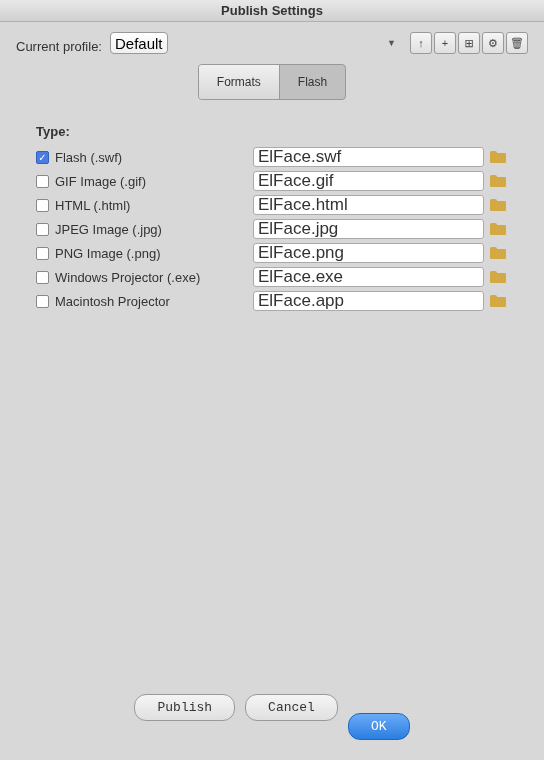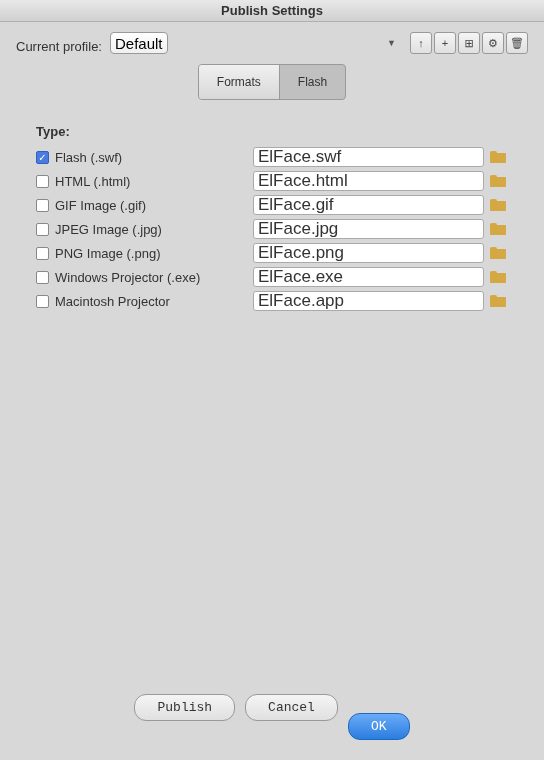--- a/index.html
+++ b/index.html
@@ -322,36 +322,36 @@
           <div class="file-input-wrap">
             <input type="text" class="file-input" value="ElFace.swf" style="">
             <div class="file-browse-btn">
               <div class="folder-icon"></div>
             </div>
           </div>
         </div>
         <div class="file-row">
           <div class="file-row-type">
             <div class="checkbox"></div>
+            <span class="type-label">GIF Image (.gif)</span>
+          </div>
+          <div class="file-input-wrap">
+            <input type="text" class="file-input" value="ElFace.gif" style="">
+            <div class="file-browse-btn">
+              <div class="folder-icon"></div>
+            </div>
+          </div>
+        </div>
+        <div class="file-row">
+          <div class="file-row-type">
+            <div class="checkbox"></div>
             <span class="type-label">HTML (.html)</span>
           </div>
           <div class="file-input-wrap">
             <input type="text" class="file-input" value="ElFace.html" style="">
-            <div class="file-browse-btn">
-              <div class="folder-icon"></div>
-            </div>
-          </div>
-        </div>
-        <div class="file-row">
-          <div class="file-row-type">
-            <div class="checkbox"></div>
-            <span class="type-label">GIF Image (.gif)</span>
-          </div>
-          <div class="file-input-wrap">
-            <input type="text" class="file-input" value="ElFace.gif" style="">
             <div class="file-browse-btn">
               <div class="folder-icon"></div>
             </div>
           </div>
         </div>
         <div class="file-row">
           <div class="file-row-type">
             <div class="checkbox"></div>
             <span class="type-label">JPEG Image (.jpg)</span>
           </div>

